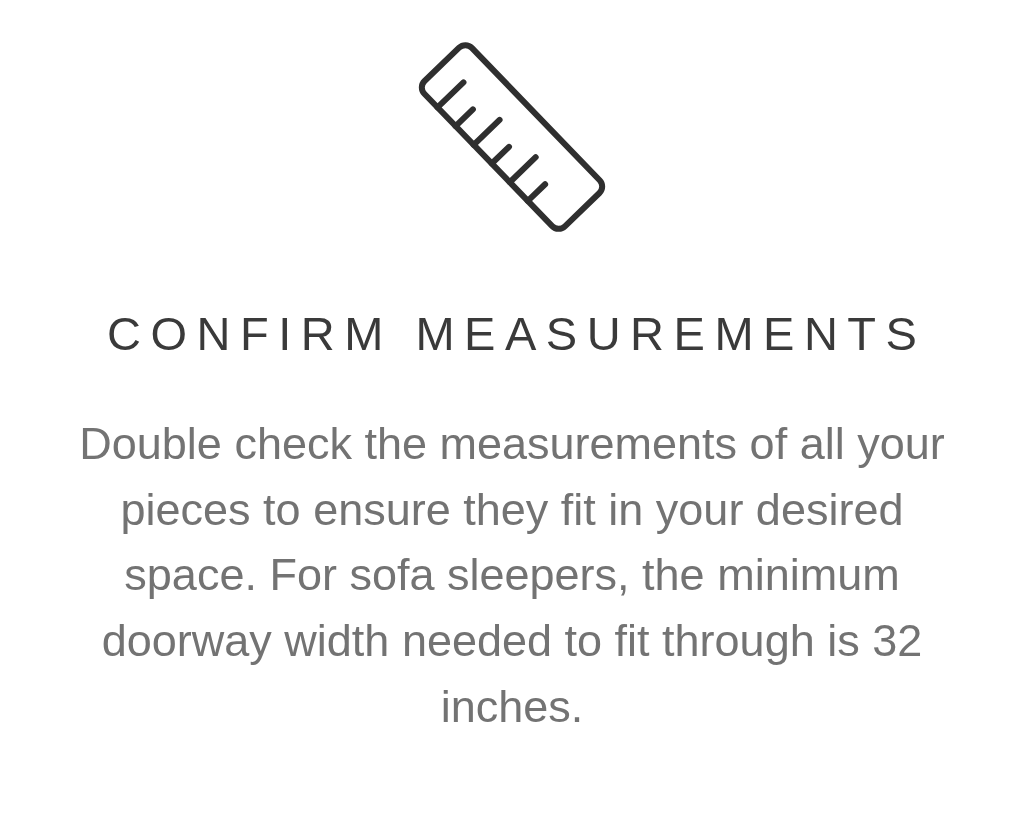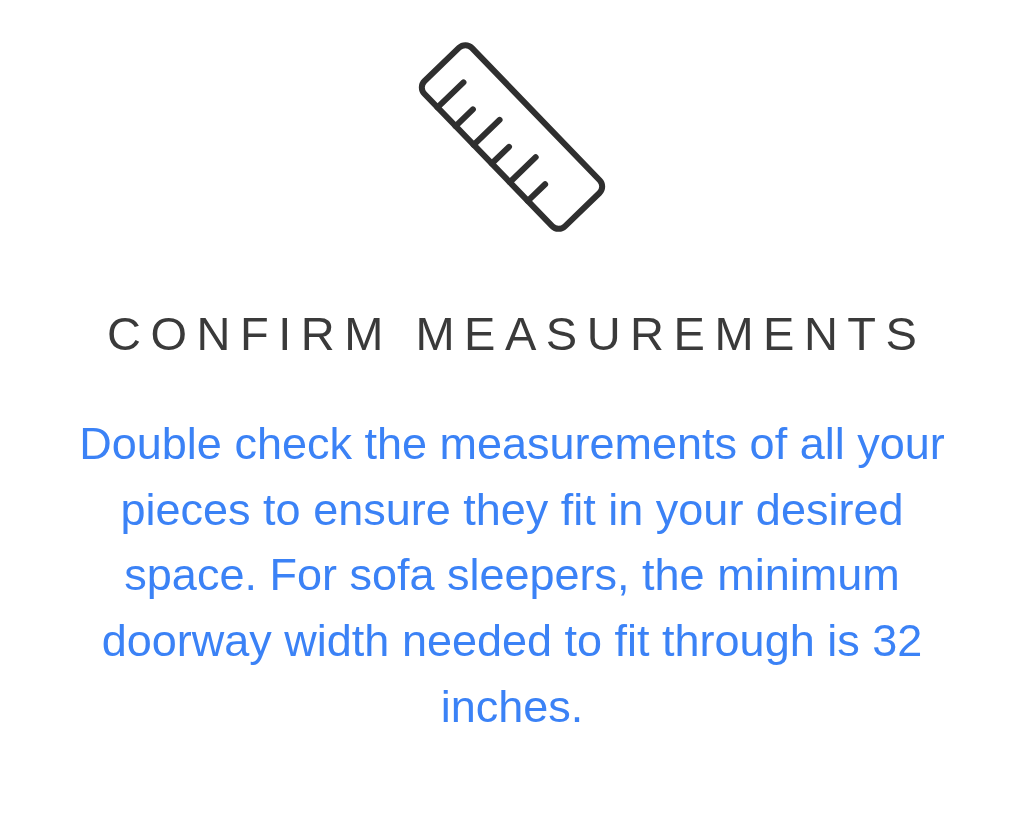--- a/index.html
+++ b/index.html
@@ -44,21 +44,21 @@
     white-space: nowrap;
     text-indent: 9.5px;
     line-height: 1;
   }
   .body-copy {
     margin-top: 54px;
     width: 920px;
     text-align: center;
     font-size: 45px;
     line-height: 1.46;
-    color: #3b82f6;
+    color: #737373;
     font-weight: 400;
   }
 </style>
 </head>
 <body>
 
 <div class="card">
 
   <div class="icon-wrap">
     <svg width="230" height="230" viewBox="0 0 230 230" fill="none" xmlns="http://www.w3.org/2000/svg" aria-hidden="true">

